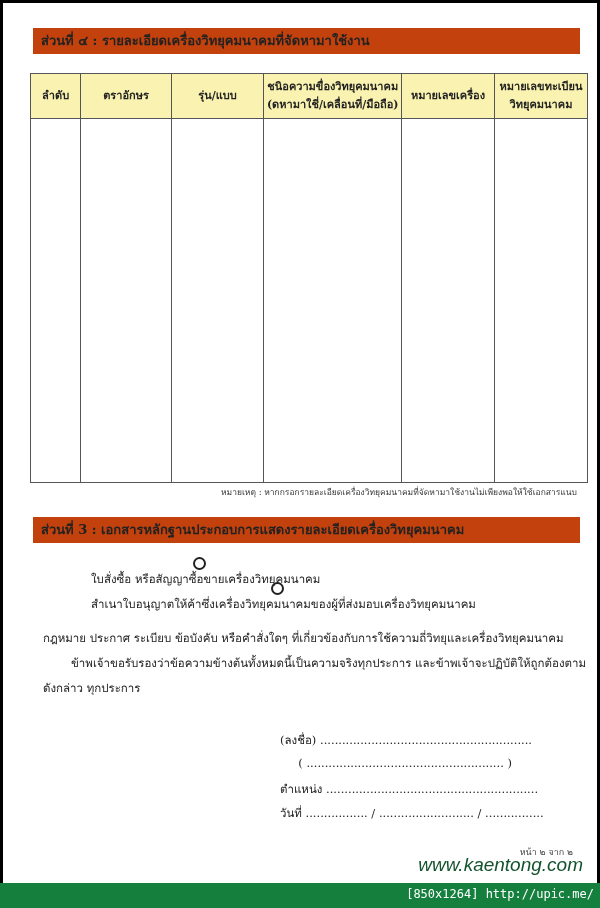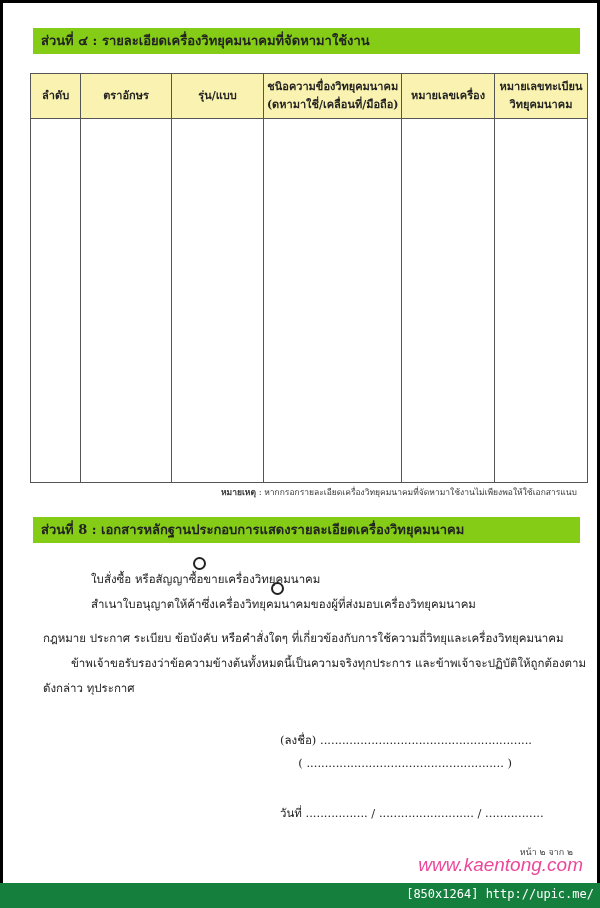--- a/index.html
+++ b/index.html
@@ -1,33 +1,33 @@
 <!DOCTYPE html>
 <html><head>
 <meta charset="utf-8">
 <style>
   html, body { margin:0; padding:0; }
   body { width:600px; height:908px; background:#000; position:relative; overflow:hidden;
          font-family:"DejaVu Serif","Liberation Serif",serif; color:#222; }
   .page { position:absolute; left:3px; top:3px; width:594px; height:880px; background:#fff; }
-  .section-bar { position:absolute; left:30px; width:547px; background:#84cc16;
+  .section-bar { position:absolute; left:30px; width:547px; background:#c2410c;
                  font-weight:bold; font-size:13px; line-height:25px; padding-left:8px; box-sizing:border-box; }
   table.grid { position:absolute; left:27px; top:70px; border-collapse:collapse; width:558px; height:410px; }
   table.grid th, table.grid td { border:1px solid #555; }
   table.grid th { background:#f9f2b0; font-size:11px; font-weight:bold; height:44px; text-align:center;
                   line-height:18px; padding:0 2px; }
   .note { position:absolute; right:20px; top:482px; font-size:8.5px; color:#333; }
-  .note b { font-weight:bold; }
+  .note b { font-weight:normal; }
   .check-item { position:absolute; left:88px; font-size:11.5px; display:flex; align-items:center;flex-direction:column; }
   .circle { width:9px; height:9px; border:2px solid #222; border-radius:50%; margin-right:12px; }
   .para { position:absolute; left:40px; width:545px; font-size:11.5px; line-height:25px; }
   .sig { position:absolute; left:277px; font-size:11.5px; white-space:pre; }
   .pagenum { position:absolute; right:24px; top:842px; font-size:9px; color:#444; }
   .watermark { position:absolute; right:14px; top:851px; font-family:"Liberation Sans",sans-serif;
-               font-style:italic; font-size:19px; color:#ec4899; }
+               font-style:italic; font-size:19px; color:#14532d; }
   .footer-bar { position:absolute; left:0; bottom:0; width:600px; height:25px; background:#15803d; }
   .footer-text { position:absolute; right:6px; top:4px; color:#fff; font-family:"DejaVu Sans Mono",monospace; font-size:12px; }
 </style>
 </head>
 <body>
 
 <div class="page">
 
   <div class="section-bar" style="top:25px;height:26px;">ส่วนที่ ๔ : รายละเอียดเครื่องวิทยุคมนาคมที่จัดหามาใช้งาน</div>
 
@@ -61,39 +61,40 @@
       <td></td>
       <td></td>
       <td></td>
       <td></td>
     </tr>
   </tbody>
     </table>
 
   <div class="note"><b>หมายเหตุ</b><span> : หากกรอกรายละเอียดเครื่องวิทยุคมนาคมที่จัดหามาใช้งานไม่เพียงพอให้ใช้เอกสารแนบ</span></div>
 
-  <div class="section-bar" style="top:514px;height:26px;">ส่วนที่ 8 : เอกสารหลักฐานประกอบการแสดงรายละเอียดเครื่องวิทยุคมนาคม</div>
+  <div class="section-bar" style="top:514px;height:26px;">ส่วนที่ 3 : เอกสารหลักฐานประกอบการแสดงรายละเอียดเครื่องวิทยุคมนาคม</div>
 
   <div class="check-item" style="top:554px;">
     <span class="circle"></span>
     <span>ใบสั่งซื้อ หรือสัญญาซื้อขายเครื่องวิทยุคมนาคม</span>
   </div>
   <div class="check-item" style="top:579px;">
     <span class="circle"></span>
     <span>สำเนาใบอนุญาตให้ค้าซึ่งเครื่องวิทยุคมนาคมของผู้ที่ส่งมอบเครื่องวิทยุคมนาคม</span>
   </div>
 
   <div class="para" style="top:623px;">
     <div>กฎหมาย ประกาศ ระเบียบ ข้อบังคับ หรือคำสั่งใดๆ ที่เกี่ยวข้องกับการใช้ความถี่วิทยุและเครื่องวิทยุคมนาคม</div>
     <div style="text-indent:28px">ข้าพเจ้าขอรับรองว่าข้อความข้างต้นทั้งหมดนี้เป็นความจริงทุกประการ และข้าพเจ้าจะปฏิบัติให้ถูกต้องตาม</div>
-    <div>ดังกล่าว ทุประกาศ</div>
+    <div>ดังกล่าว ทุกประการ</div>
   </div>
 
   <div class="sig" style="top:728px;">(ลงชื่อ) ..........................................................</div>
   <div class="sig" style="top:753px;">     ( ...................................................... )</div>
+  <div class="sig" style="top:777px;">ตำแหน่ง ..........................................................</div>
   <div class="sig" style="top:801px;">วันที่ ................. / .......................... / ................</div>
 
   <div class="pagenum">หน้า ๒ จาก ๒</div>
   <div class="watermark">www.kaentong.com</div>
 </div>
 
 <div class="footer-bar">
   <span class="footer-text">[850x1264] http://upic.me/</span>
 </div>
 

